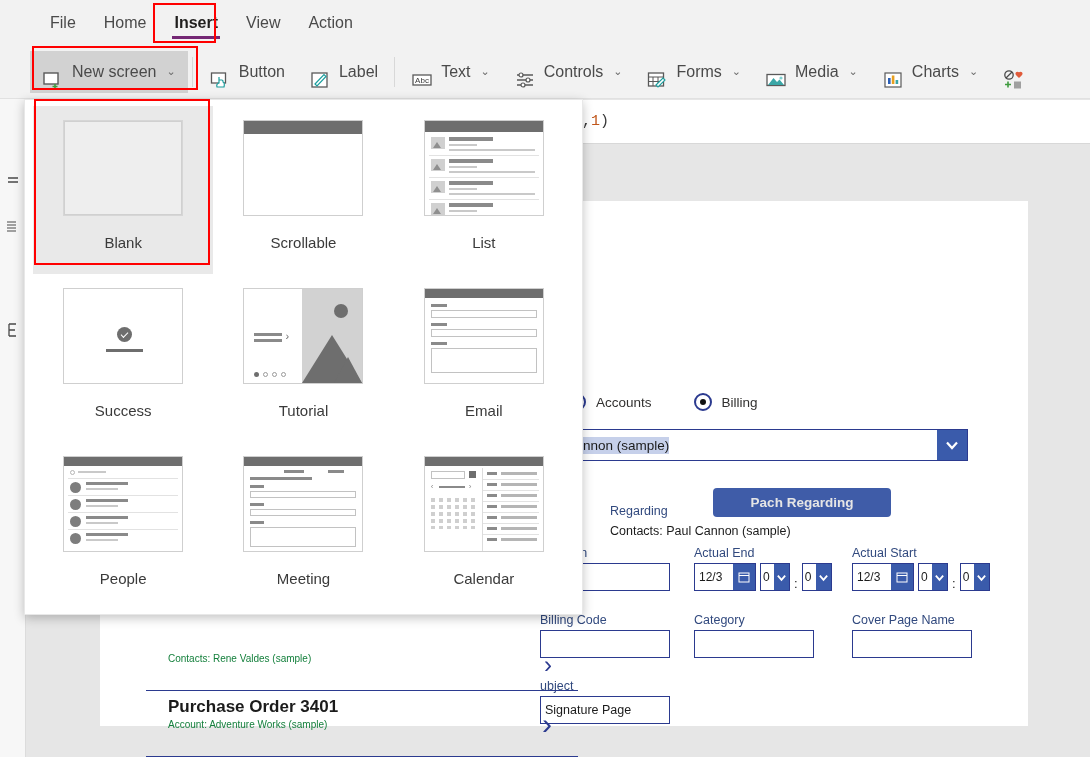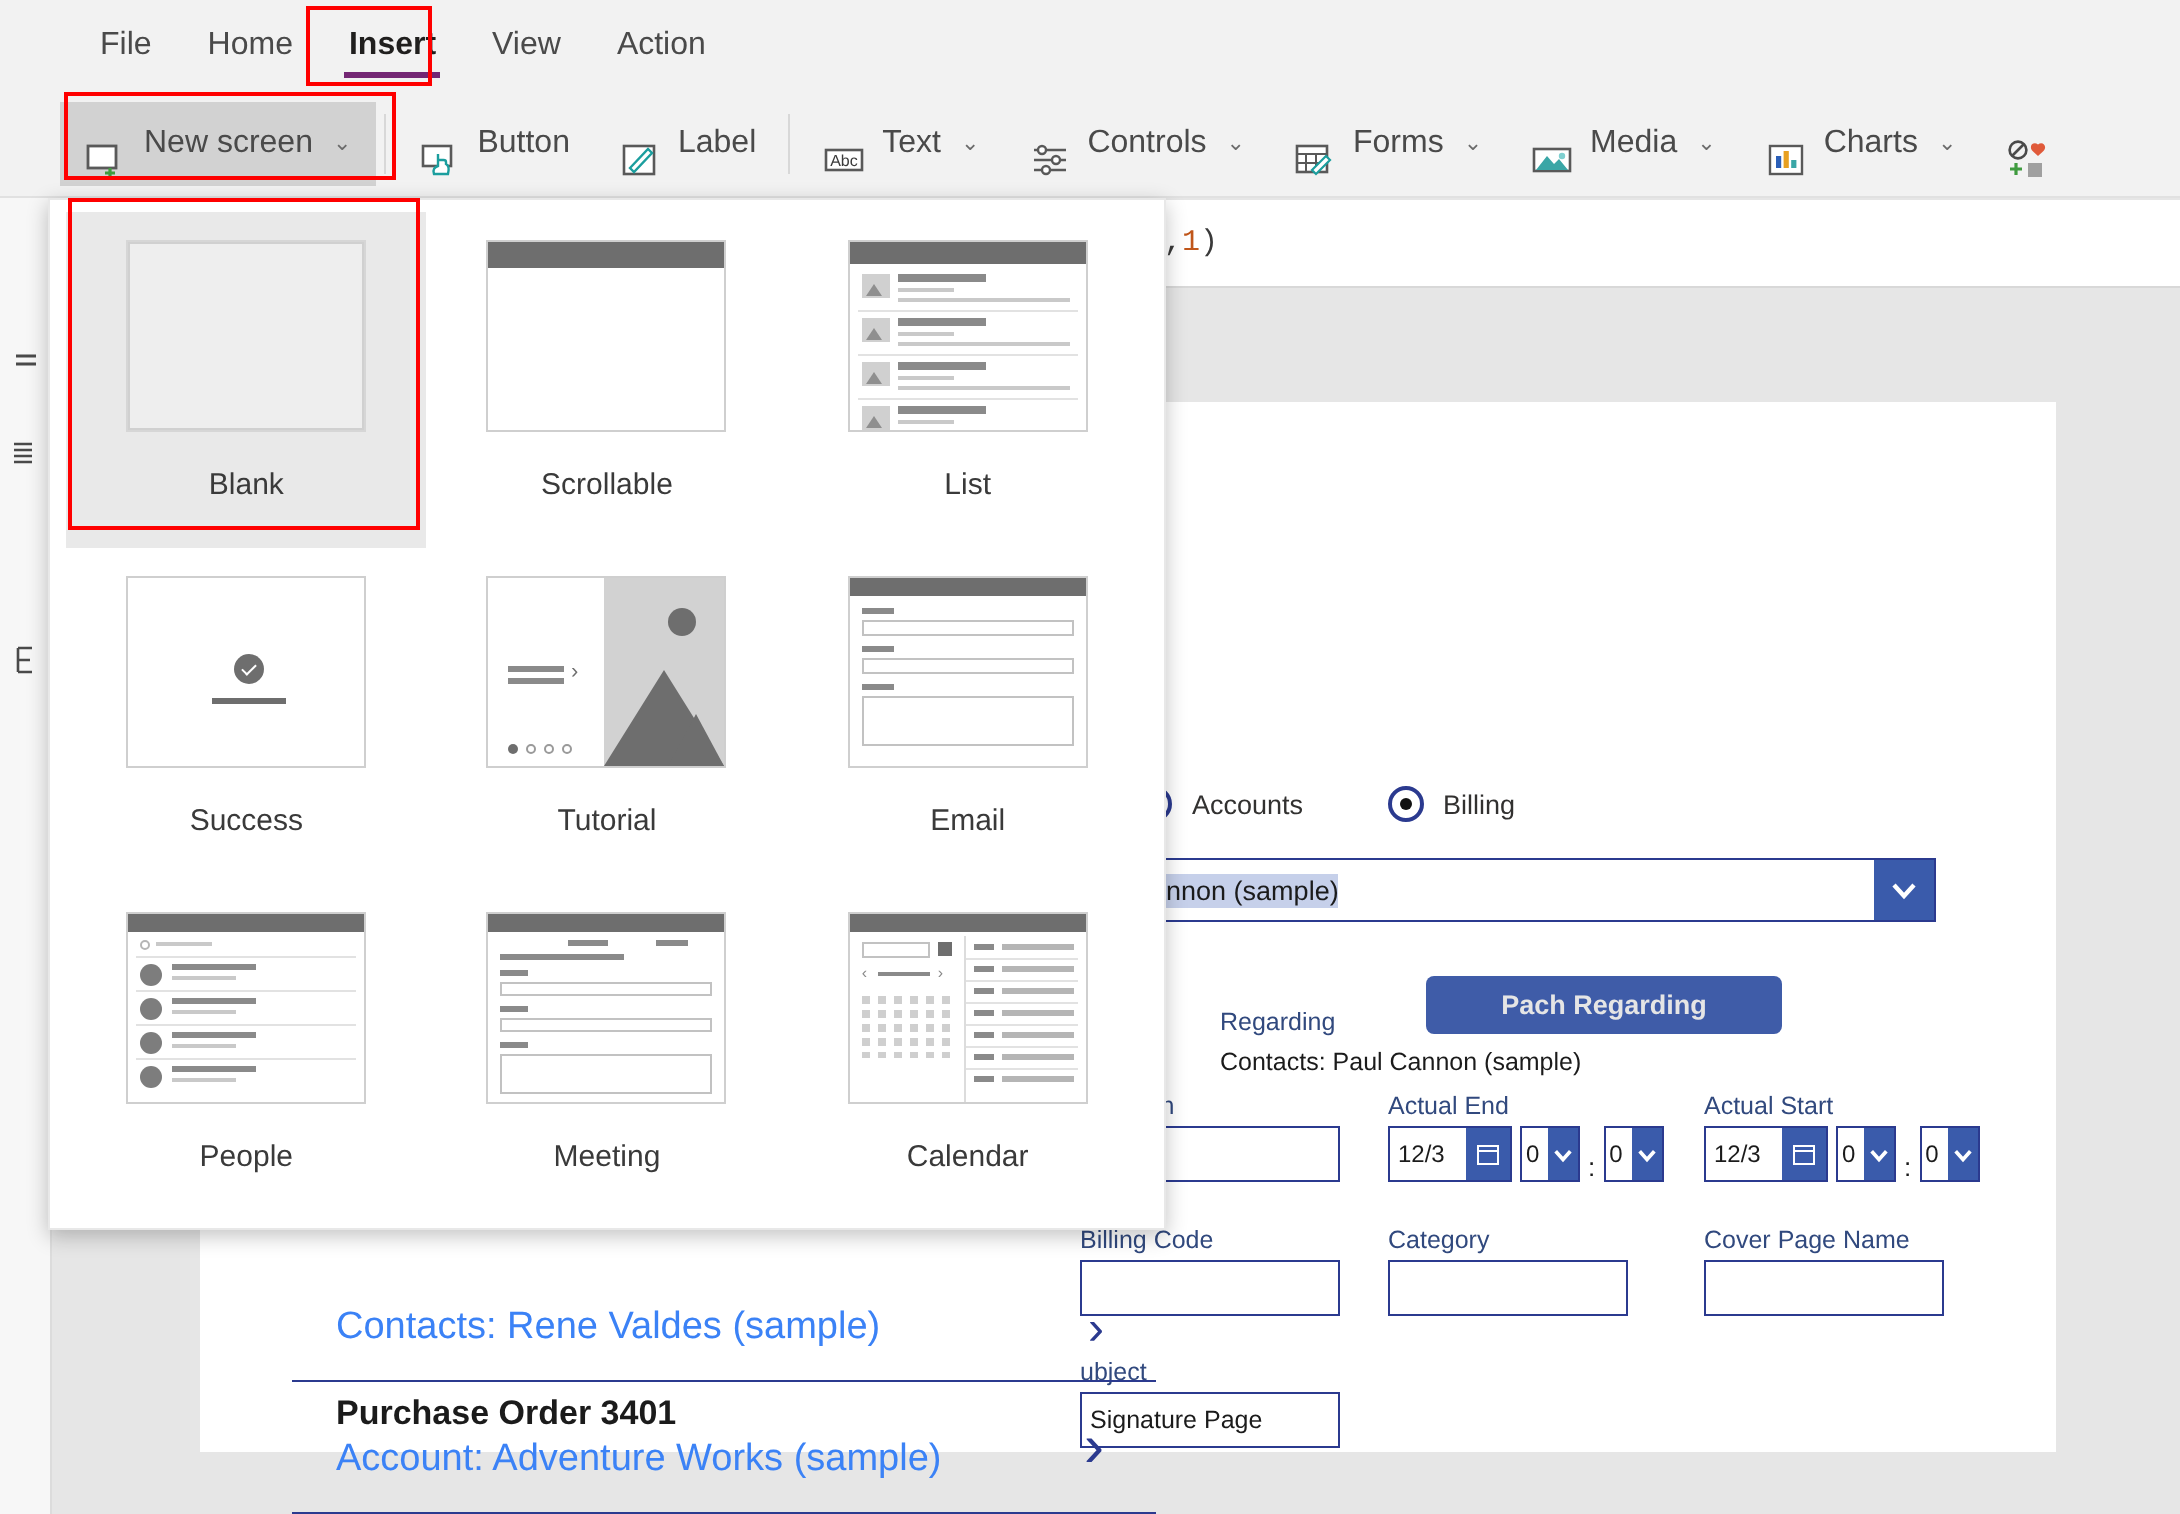--- a/index.html
+++ b/index.html
@@ -161,21 +161,21 @@
 
   .regarding-blk { position:absolute; left:510px; top:303px; }
   .reg-title { font-size:12.5px; color:#31497e; margin-bottom:6px; }
   .reg-val { font-size:12.5px; color:#1b1b1b; }
 
   
   .gal { position:absolute; left:46px; }
   .gal-row { width:432px; position:relative; padding:6px 0 8px 22px;
              border-bottom:1.5px solid #2b3a8f; }
   .gal-t1 { font-size:17px; font-weight:bold; color:#1b1b1b; }
-  .gal-t2 { font-size:19px; color:#3b82f6; margin-top:2px; }
+  .gal-t2 { font-size:10px; color:#15803d; margin-top:2px; }
   .gal-arrow { position:absolute; right:26px; top:50%;
                transform:translateY(-50%); color:#2b3a8f; font-size:30px;
                font-weight:300; line-height:1; }
   .gal-row.clip { overflow:hidden; }
 
   
   #panel {
     position:absolute; left:24px; top:99px; width:559px; height:516px;
     background:#ffffff;
     box-shadow:0 3px 10px rgba(0,0,0,0.24);

